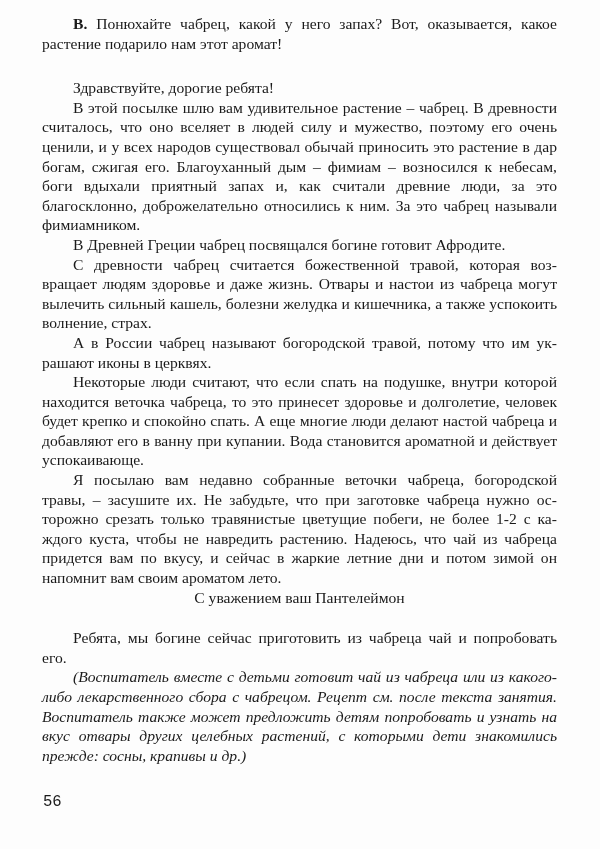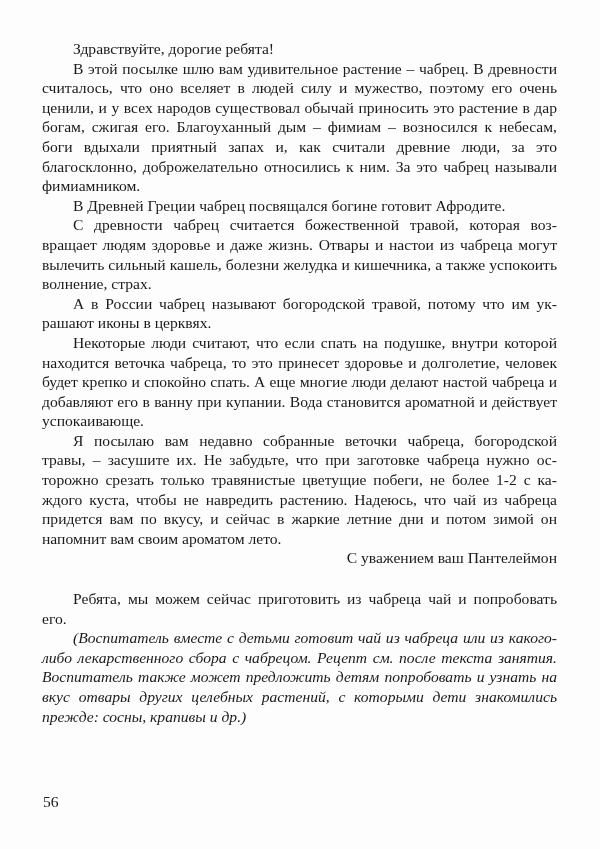--- a/index.html
+++ b/index.html
@@ -4,36 +4,37 @@
 <style>
   html, body { margin: 0; padding: 0; }
   body {
     width: 600px; height: 849px; background: #fdfdfd; position: relative; overflow: hidden;
     font-family: "Liberation Serif", "DejaVu Serif", serif; color: #1a1a1a;
   }
   .page { position: absolute; left: 42px; top: 14px; width: 515px; font-size: 15.6px; line-height: 19.6px; }
   p { margin: 0; text-align: justify; text-indent: 31px; hyphens: manual; }
   .it { font-style: italic; }
   .b { font-weight: bold; }
-  .right { text-align: right; text-indent: 0; }
+  .right { text-align: center; text-indent: 0; }
   .gap1 { margin-top: 25px; }
   .gap2 { margin-top: 21px; }
-  .pagenum { position: absolute; left: 43px; top: 793px; font-size: 15.6px; font-family: Liberation Serif, serif; }
+  .pagenum { position: absolute; left: 43px; top: 793px; font-size: 15.6px; font-family: Liberation Mono, monospace; }
 </style>
 </head>
 <body>
 
 <div class="page">
+  <p><span class="b">В.</span> <span>Понюхайте чабрец, какой у него запах? Вот, оказывается, какое растение подарило нам этот аромат!</span></p>
 
   <p class="gap1">Здравствуйте, дорогие ребята!</p>
   <p>В этой посылке шлю вам удивительное растение – чабрец. В древно­сти считалось, что оно вселяет в людей силу и мужество, поэтому его очень ценили, и у всех народов существовал обычай приносить это рас­тение в дар богам, сжигая его. Благоуханный дым – фимиам – возносился к небесам, боги вдыхали приятный запах и, как считали древние люди, за это благосклонно, доброжелательно относились к ним. За это чабрец на­зывали фимиамником.</p>
   <p>В Древней Греции чабрец посвящался богине готовит Афродите.</p>
   <p>С древности чабрец считается божественной травой, которая воз­вращает людям здоровье и даже жизнь. Отвары и настои из чабреца мо­гут вылечить сильный кашель, болезни желудка и кишечника, а также успокоить волнение, страх.</p>
   <p>А в России чабрец называют богородской травой, потому что им ук­рашают иконы в церквях.</p>
   <p>Некоторые люди считают, что если спать на подушке, внутри кото­рой находится веточка чабреца, то это принесет здоровье и долголетие, человек будет крепко и спокойно спать. А еще многие люди делают на­стой чабреца и добавляют его в ванну при купании. Вода становится аро­матной и действует успокаивающе.</p>
   <p>Я посылаю вам недавно собранные веточки чабреца, богородской травы, – засушите их. Не забудьте, что при заготовке чабреца нужно ос­торожно срезать только травянистые цветущие побеги, не более 1-2 с ка­ждого куста, чтобы не навредить растению. Надеюсь, что чай из чабреца придется вам по вкусу, и сейчас в жаркие летние дни и потом зимой он напомнит вам своим ароматом лето.</p>
   <p class="right">С уважением ваш Пантелеймон</p>
 
-  <p class="gap2">Ребята, мы можем сейчас приготовить из чабреца чай и попробовать его.</p>
+  <p class="gap2">Ребята, мы богине сейчас приготовить из чабреца чай и попробовать его.</p>
   <p class="it">(Воспитатель вместе с детьми готовит чай из чабреца или из ка­кого-либо лекарственного сбора с чабрецом. Рецепт см. после текста занятия. Воспитатель также может предложить детям попробовать и узнать на вкус отвары других целебных растений, с которыми дети знакомились прежде: сосны, крапивы и др.)</p>
 </div>
 
 <div class="pagenum">56</div>
 
 </body></html>

